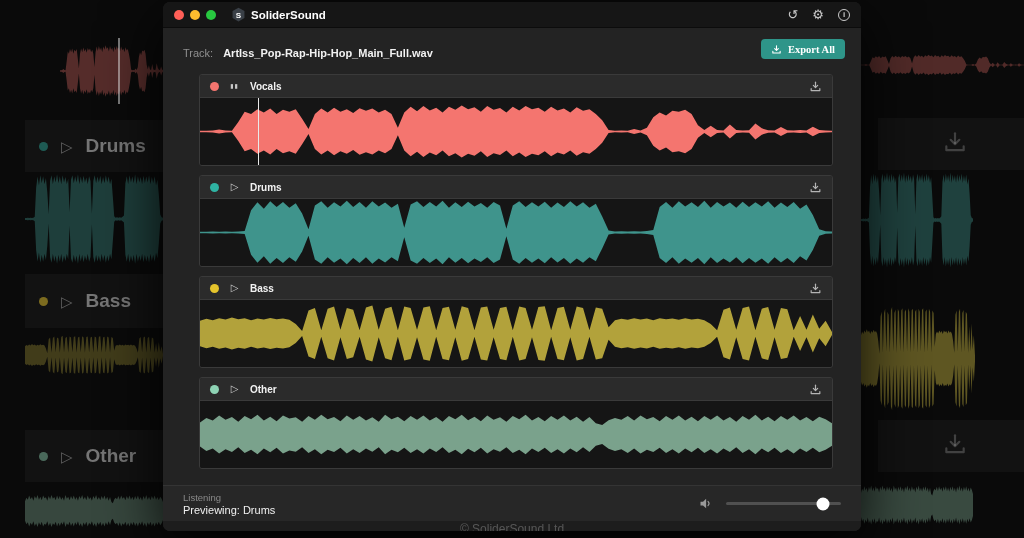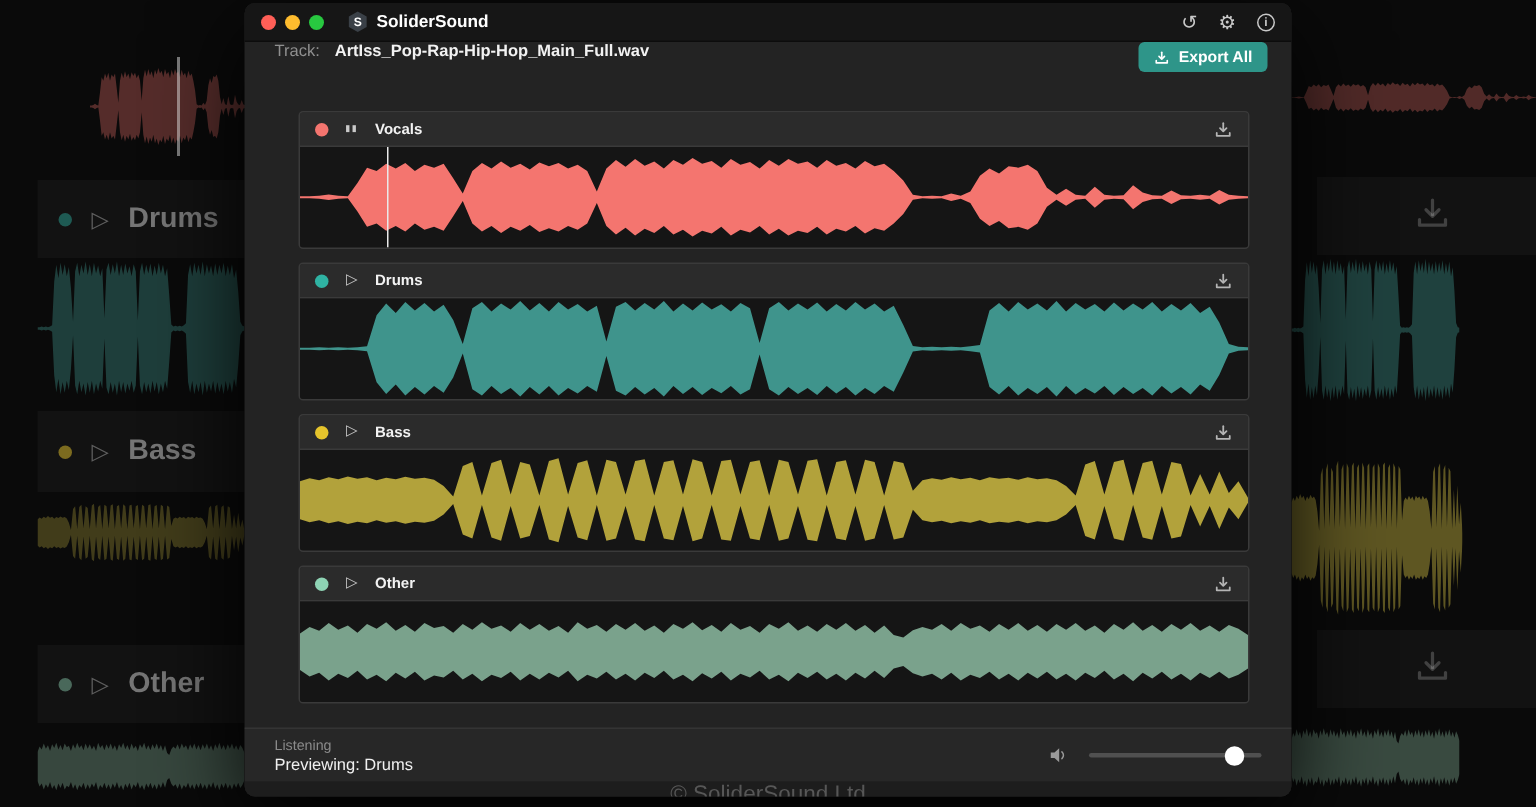--- a/index.html
+++ b/index.html
@@ -29,27 +29,27 @@
   .brand { margin-left:15px; display:flex; align-items:center; gap:5px; color:#fff;
            font-size:11.5px; font-weight:700; z-index:1; }
   .apptitle { position:absolute; left:0; right:0; text-align:center; color:#fff;
               font-size:11px; font-weight:700; }
   .tb-actions { margin-left:auto; display:flex; align-items:center; gap:14px; color:#c9c9c9;
                 font-size:13px; z-index:1; }
   .tb-actions > span { cursor:pointer; line-height:1; }
   .info-circle { width:12px; height:12px; border:1.2px solid #c9c9c9; border-radius:50%;
                  font-size:8px; font-weight:700; display:flex; align-items:center; justify-content:center; }
 
-  .trackbar { flex:0 0 31px; display:flex; align-items:flex-start; padding:0 16px 0 20px; }
+  .trackbar { flex:0 0 31px; display:flex; align-items:flex-end; padding:0 16px 0 20px; }
   .tlabel { color:#8f8f8f; font-size:11px; margin-right:10px; }
   .tname  { color:#f2f2f2; font-size:11px; font-weight:700; }
   .export { margin-left:auto; background:#2e9589; color:#fff; border:0; border-radius:4px;
             height:20px; padding:0 10px; font-size:10.5px; font-weight:700;
             display:flex; align-items:center; gap:6px; cursor:pointer;
-            font-family:Liberation Sans, sans-serif; }
+            font-family:Liberation Serif, serif; }
   .export svg { width:11px; height:11px; }
 
   .stems { flex:1; padding:15px 28px 0 36px; }
   .stem { border:1px solid #3a3a3a; border-radius:3px; margin-bottom:9px; overflow:hidden; }
   .stem-header { height:23px; background:#2b2b2b; border-bottom:1px solid #3a3a3a;
                  display:flex; align-items:center; padding:0 10px; gap:9px; }
   .dot { width:9px; height:9px; border-radius:50%; }
   .transport { color:#c9c9c9; font-size:10px; width:13px; text-align:center; cursor:pointer; line-height:1; }
   .transport.pause { font-size:6px; letter-spacing:1px; }
   .stem-name { color:#f2f2f2; font-size:10px; font-weight:700; }
@@ -63,21 +63,21 @@
                display:flex; align-items:center; padding:0 20px; }
   .st1 { color:#8a8a8a; font-size:9.5px; }
   .st2 { color:#f0f0f0; font-size:11px; margin-top:1px; }
   .volume { margin-left:auto; display:flex; align-items:center; gap:13px; }
   .vol-icon { color:#9a9a9a; line-height:0; }
   .vol-icon svg { width:15px; height:15px; }
   .vol-track { width:115px; height:3px; background:#505050; border-radius:2px; position:relative; cursor:pointer; }
   .vol-knob { position:absolute; top:50%; width:13px; height:13px; background:#fff; border-radius:50%;
               transform:translate(-50%,-50%); cursor:grab; }
 
-  .wfooter { flex:0 0 17px; background:#1d1d1d; color:#575757; font-size:15px;
+  .wfooter { flex:0 0 17px; background:#1d1d1d; color:#575757; font-size:12px;
              text-align:center; line-height:17px; }
 </style>
 </head>
 <body>
 
 <div class="stage">
 
   <div class="bgp" style="left:60px; top:38px; width:110px; height:66px; opacity:0.32;">
       <div class="wave-fill" style="position:relative; width:100%; height:100%;">
         <svg viewBox="0 0 100 40" preserveAspectRatio="none" style="display:block;width:100%;height:100%">

